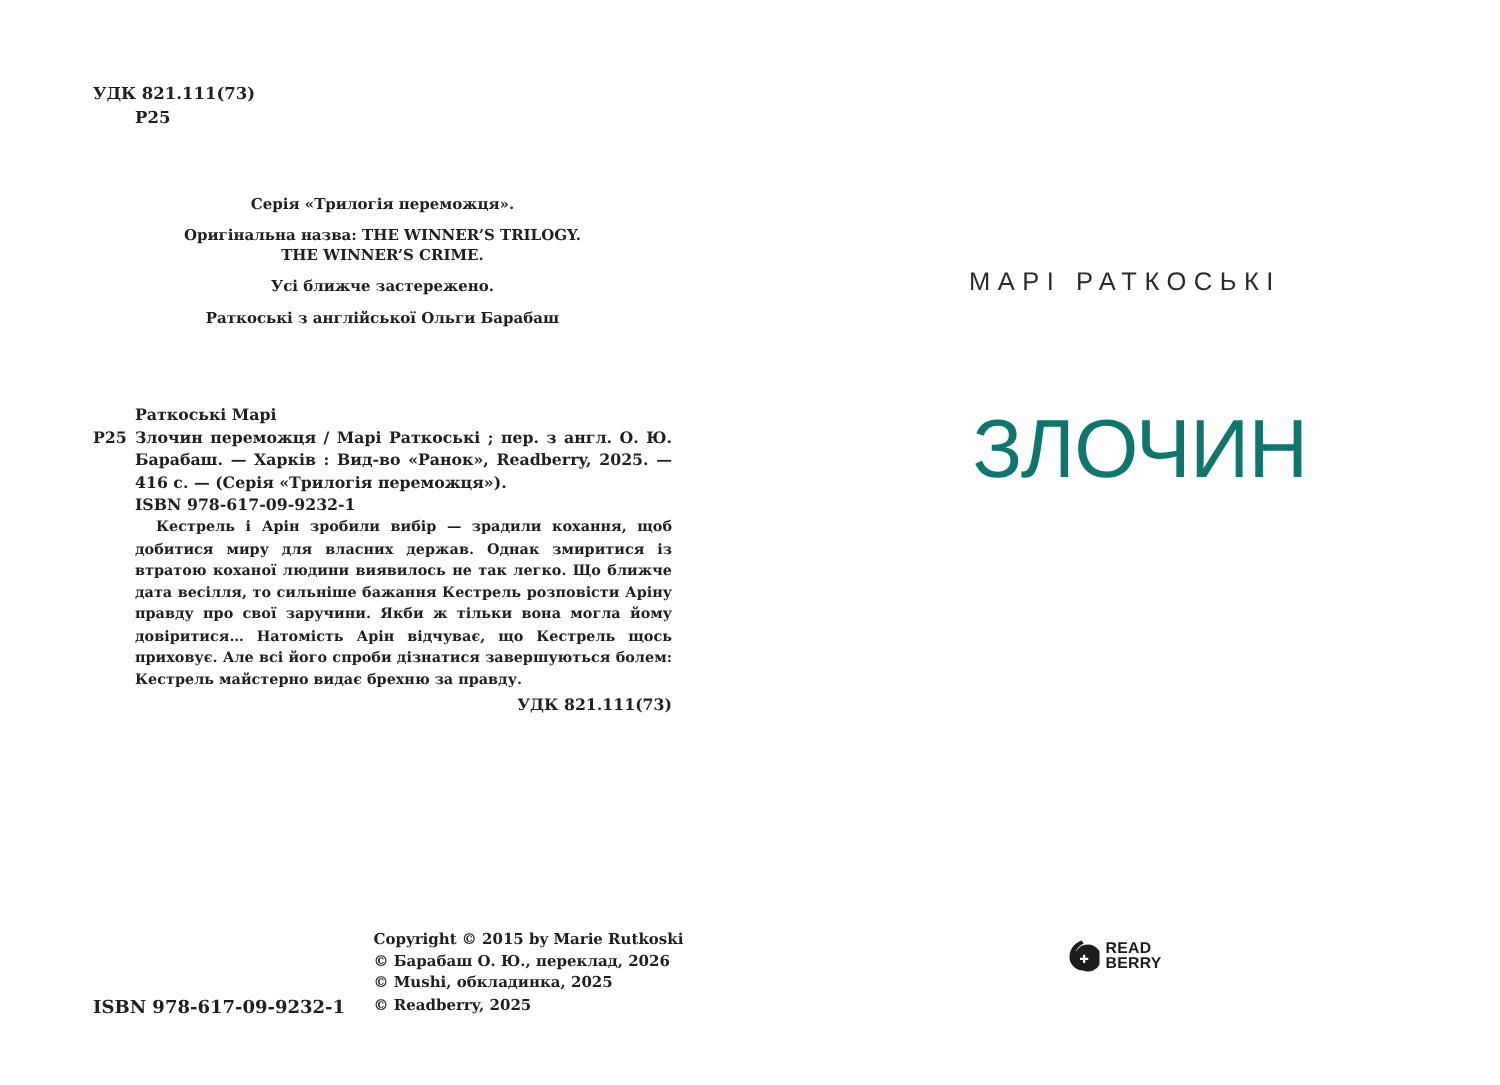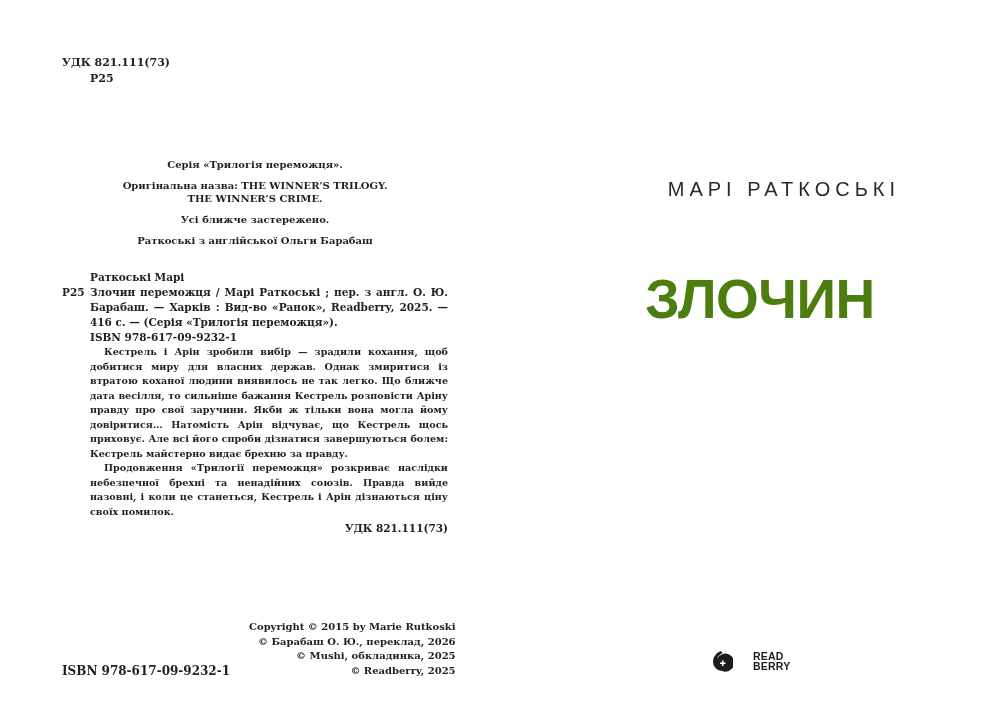--- a/index.html
+++ b/index.html
@@ -5,40 +5,40 @@
   html, body { margin: 0; padding: 0; background: #ffffff; }
   body { width: 1000px; height: 723px; position: relative; overflow: hidden; color: #1f1f1f; }
   .serif { font-family: "DejaVu Serif", "Liberation Serif", serif; }
   .sans { font-family: "Liberation Sans", "DejaVu Sans", sans-serif; }
   .abs { position: absolute; }
 
   
   #udk-top { left: 62px; top: 55px; font-size: 11px; line-height: 16px; font-weight: bold; }
   #udk-top .p25 { padding-left: 28px; }
 
-  #series-block { left: 95px; top: 130px; width: 320px; text-align: center; font-size: 10px; line-height: 13px; font-weight: bold; margin-top: 28px; }
+  #series-block { left: 95px; top: 130px; width: 320px; text-align: center; font-size: 10px; line-height: 13px; font-weight: bold; }
   #series-block p { margin: 0 0 8px 0; }
 
   #catalog { left: 62px; top: 270px; width: 386px; font-size: 10.5px; line-height: 15px; font-weight: bold; }
   #catalog .author { padding-left: 28px; }
   #catalog .row { display: flex; }
   #catalog .code { width: 28px; flex: none; }
   #catalog .txt { flex: 1; text-align: justify; }
   #catalog .indent { padding-left: 28px; }
   #catalog .annot { padding-left: 28px; text-align: justify; font-size: 9.6px; line-height: 14.5px; }
   #catalog .annot p { margin: 0; text-indent: 14px; }
   #catalog .udk-bottom { text-align: right; margin-top: 2px; }
 
   #isbn-bottom { left: 62px; top: 664px; font-size: 12px; font-weight: bold; }
-  #copyright { left: 249px; top: 620px; font-size: 10px; line-height: 14.5px; font-weight: bold; text-align: right; }
+  #copyright { left: 249px; top: 620px; font-size: 10px; line-height: 14.5px; font-weight: bold; }
 
   
-  #author { left: 600px; top: 178px; width: 300px; text-align: right; font-size: 20px; letter-spacing: 5px; color: #2a2a2a; }
-  #title { left: 540px; top: 268px; width: 440px; text-align: center; font-size: 55px; line-height: 62px; font-weight: bold; color: #4d7c0f; letter-spacing: -0.5px; }
-  #logo { left: 711px; top: 650px; display: flex; align-items: center; gap: 20px; justify-content: flex-end; }
+  #author { left: 600px; top: 178px; width: 300px; text-align: center; font-size: 17px; letter-spacing: 5px; color: #2a2a2a; }
+  #title { left: 540px; top: 268px; width: 440px; text-align: center; font-size: 55px; line-height: 62px; font-weight: normal; color: #0f766e; letter-spacing: -0.5px; }
+  #logo { left: 711px; top: 626px; display: flex; align-items: center; gap: 4px; justify-content: flex-end; }
   #logo .mark { width: 22px; height: 22px; }
   #logo .words { font-size: 10.5px; line-height: 10px; font-weight: bold; color: #1c1c1c; letter-spacing: 0.2px; }
 </style>
 </head>
 <body>
 
 <div id="udk-top" class="abs serif">
   <div>УДК 821.111(73)</div>
   <div class="p25">Р25</div>
 </div>
@@ -53,21 +53,20 @@
 
 <div id="catalog" class="abs serif">
   <div class="author">Раткоські Марі</div>
   <div class="row">
     <div class="code">Р25</div>
     <div class="txt">Злочин переможця / Марі Раткоські ; пер. з англ. О. Ю. Барабаш. — Харків : Вид-во «Ранок», Readberry, 2025. — 416 с. — (Серія «Трилогія переможця»).</div>
   </div>
   <div class="indent">ISBN 978-617-09-9232-1</div>
   <div class="annot">
     <p>Кестрель і Арін зробили вибір — зрадили кохання, щоб добитися миру для власних держав. Однак змиритися із втратою коханої людини виявилось не так легко. Що ближче дата весілля, то сильніше бажання Кестрель розповісти Аріну правду про свої заручини. Якби ж тільки вона могла йому довіритися… Натомість Арін відчуває, що Кестрель щось приховує. Але всі його спроби дізнатися завершуються болем: Кестрель майстерно видає брехню за правду.</p>
-    <p>Продовження «Трилогії переможця» розкриває наслідки небезпечної брехні та ненадійних союзів. Правда вийде назовні, і коли це станеться, Кестрель і Арін дізнаються ціну своїх помилок.</p>
   </div>
   <div class="udk-bottom">УДК 821.111(73)</div>
 </div>
 
 <div id="isbn-bottom" class="abs serif">ISBN 978-617-09-9232-1</div>
 
 <div id="copyright" class="abs serif">
   <div>Copyright © 2015 by Marie Rutkoski</div>
   <div>© Барабаш О. Ю., переклад, 2026</div>
   <div>© Mushi, обкладинка, 2025</div>

